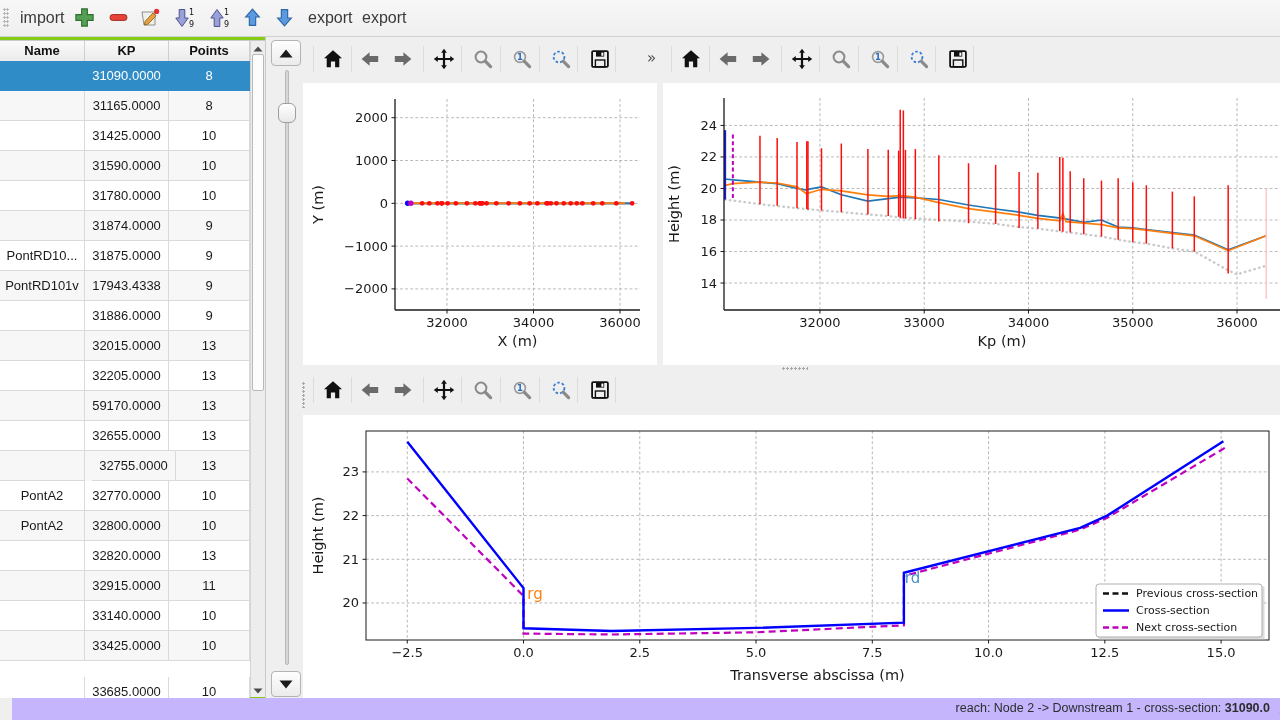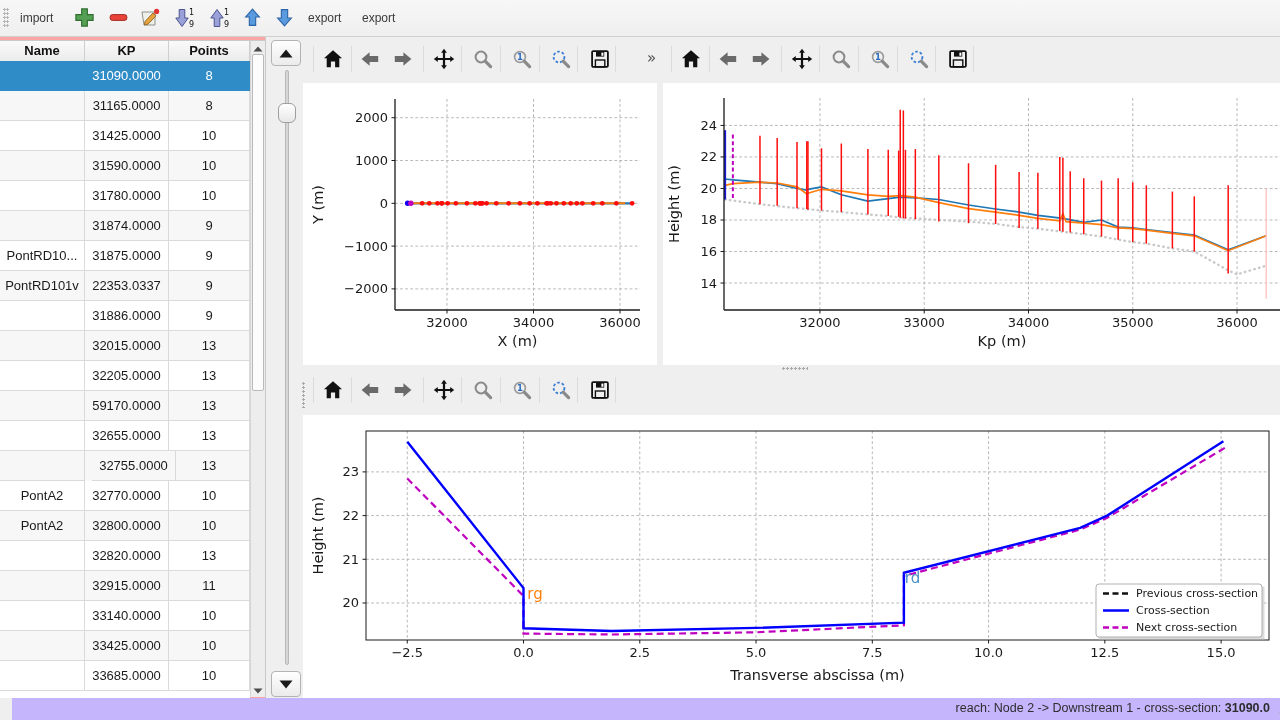--- a/index.html
+++ b/index.html
@@ -1,21 +1,21 @@
 <!DOCTYPE html>
 <html><head>
 <meta charset="utf-8">
 <style>
   html,body{margin:0;padding:0;width:1280px;height:720px;overflow:hidden;background:#efefef;font-family:"Liberation Sans",sans-serif;}
   .abs{position:absolute;}
   #app-toolbar{position:absolute;left:0;top:0;width:1280px;height:36px;background:linear-gradient(#f7f7f7,#efefef);border-bottom:1px solid #d0d0d0;}
-  .tb-label{position:absolute;top:0;height:36px;line-height:36px;font-size:12px;color:#3a3a3a;}
+  .tb-label{position:absolute;top:0;height:36px;line-height:36px;font-size:16px;color:#3a3a3a;}
   .tb-grip{position:absolute;left:3px;top:8px;width:6px;height:20px;background-image:radial-gradient(circle at 1.5px 1.5px,#b5b5b5 1px,transparent 1.2px);background-size:3px 4px;}
   .tb-icon{position:absolute;top:7px;}
-  #left-panel{position:absolute;left:0;top:37px;width:266px;height:661px;background:#fca5a5;border-right:1px solid #c9c9c9;box-sizing:border-box;}
+  #left-panel{position:absolute;left:0;top:37px;width:266px;height:661px;background:#84cc16;border-right:1px solid #c9c9c9;box-sizing:border-box;}
   #table-wrap{position:absolute;left:0;top:3px;width:250px;height:657px;background:#ffffff;border-top:1px solid #c9c9c9;overflow:hidden;}
   .thead{position:absolute;left:0;top:0;width:250px;height:20px;background:linear-gradient(#fafafa,#ebebeb);border-bottom:1px solid #c2c2c2;}
   .th{position:absolute;top:0;height:20px;line-height:20px;text-align:center;font-weight:bold;font-size:13px;color:#111;border-right:1px solid #cfcfcf;box-sizing:border-box;}
   .trow{position:absolute;left:0;width:250px;height:30px;}
   .td{position:absolute;top:0;height:30px;line-height:30px;text-align:center;font-size:13px;color:#1a1a1a;border-right:1px solid #dadada;border-bottom:1px solid #dadada;box-sizing:border-box;overflow:hidden;white-space:nowrap;}
   #table-scrollbar{position:absolute;left:250px;top:3px;width:15px;height:657px;background:#ededed;border-top:1px solid #c9c9c9;border-left:1px solid #d5d5d5;box-sizing:border-box;}
   #table-scroll-thumb{position:absolute;left:1px;top:13px;width:12px;height:337px;background:#fcfcfc;border:1px solid #b9b9b9;border-radius:2px;box-sizing:border-box;}
   .sb-arrow{position:absolute;left:0px;width:14px;text-align:center;font-size:8px;color:#4a4a4a;}
   #slider-col{position:absolute;left:266px;top:37px;width:36px;height:661px;background:#efefef;}
   .sl-btn{position:absolute;left:5px;width:30px;height:26px;background:linear-gradient(#fefefe,#ebebeb);border:1px solid #b3b3b3;border-radius:4px;box-sizing:border-box;text-align:center;line-height:24px;font-size:10px;color:#111;}
@@ -106,21 +106,21 @@
           <div class="td" style="left: 85px; width: 84px;">31874.0000</div>
           <div class="td" style="left: 169px; width: 81px;">9</div>
         </div>
         <div class="trow" style="top: 200px; background: rgb(255, 255, 255); padding-left: 48px;">
           <div class="td" style="left: 0px; width: 85px;">PontRD10...</div>
           <div class="td" style="left: 85px; width: 84px;">31875.0000</div>
           <div class="td" style="left: 169px; width: 81px;">9</div>
         </div>
         <div class="trow" style="top: 230px; background: rgb(247, 247, 247);">
           <div class="td" style="left: 0px; width: 85px;">PontRD101v</div>
-          <div class="td" style="left: 85px; width: 84px;">22353.0337</div>
+          <div class="td" style="left: 85px; width: 84px;">17943.4338</div>
           <div class="td" style="left: 169px; width: 81px;">9</div>
         </div>
         <div class="trow" style="top: 260px; background: rgb(255, 255, 255);">
           <div class="td" style="left: 0px; width: 85px;"></div>
           <div class="td" style="left: 85px; width: 84px;">31886.0000</div>
           <div class="td" style="left: 169px; width: 81px;">9</div>
         </div>
         <div class="trow" style="top: 290px; background: rgb(247, 247, 247);">
           <div class="td" style="left: 0px; width: 85px;"></div>
           <div class="td" style="left: 85px; width: 84px;">32015.0000</div>
@@ -169,21 +169,21 @@
         <div class="trow" style="top: 560px; background: rgb(255, 255, 255);">
           <div class="td" style="left: 0px; width: 85px;"></div>
           <div class="td" style="left: 85px; width: 84px;">33140.0000</div>
           <div class="td" style="left: 169px; width: 81px;">10</div>
         </div>
         <div class="trow" style="top: 590px; background: rgb(247, 247, 247);">
           <div class="td" style="left: 0px; width: 85px;"></div>
           <div class="td" style="left: 85px; width: 84px;">33425.0000</div>
           <div class="td" style="left: 169px; width: 81px;">10</div>
         </div>
-        <div class="trow" style="top: 620px; background: rgb(255, 255, 255);">
+        <div class="trow" style="top: 636px; background: rgb(255, 255, 255);">
           <div class="td" style="left: 0px; width: 85px;"></div>
           <div class="td" style="left: 85px; width: 84px;">33685.0000</div>
           <div class="td" style="left: 169px; width: 81px;">10</div>
         </div>
       </div>
   </div>
   <div id="table-scrollbar">
     <div class="sb-arrow" style="top:4px;"><svg width="10" height="6">
           <path d="M5 0.5 L9.5 5.5 H0.5 Z" fill="#4a4a4a"></path>
         </svg></div>

